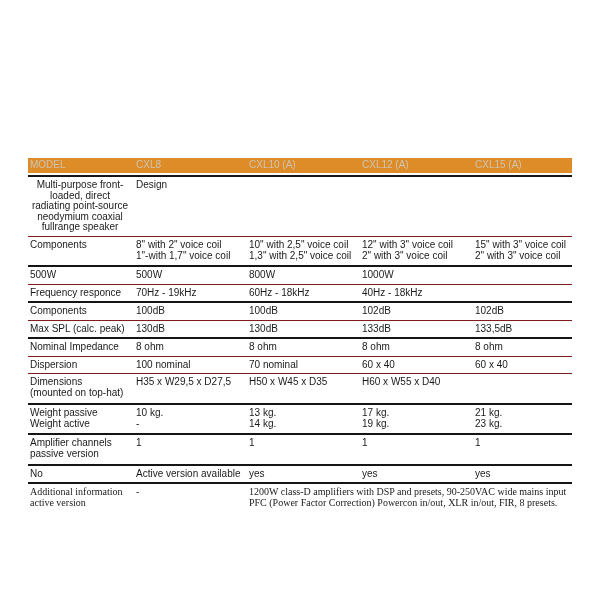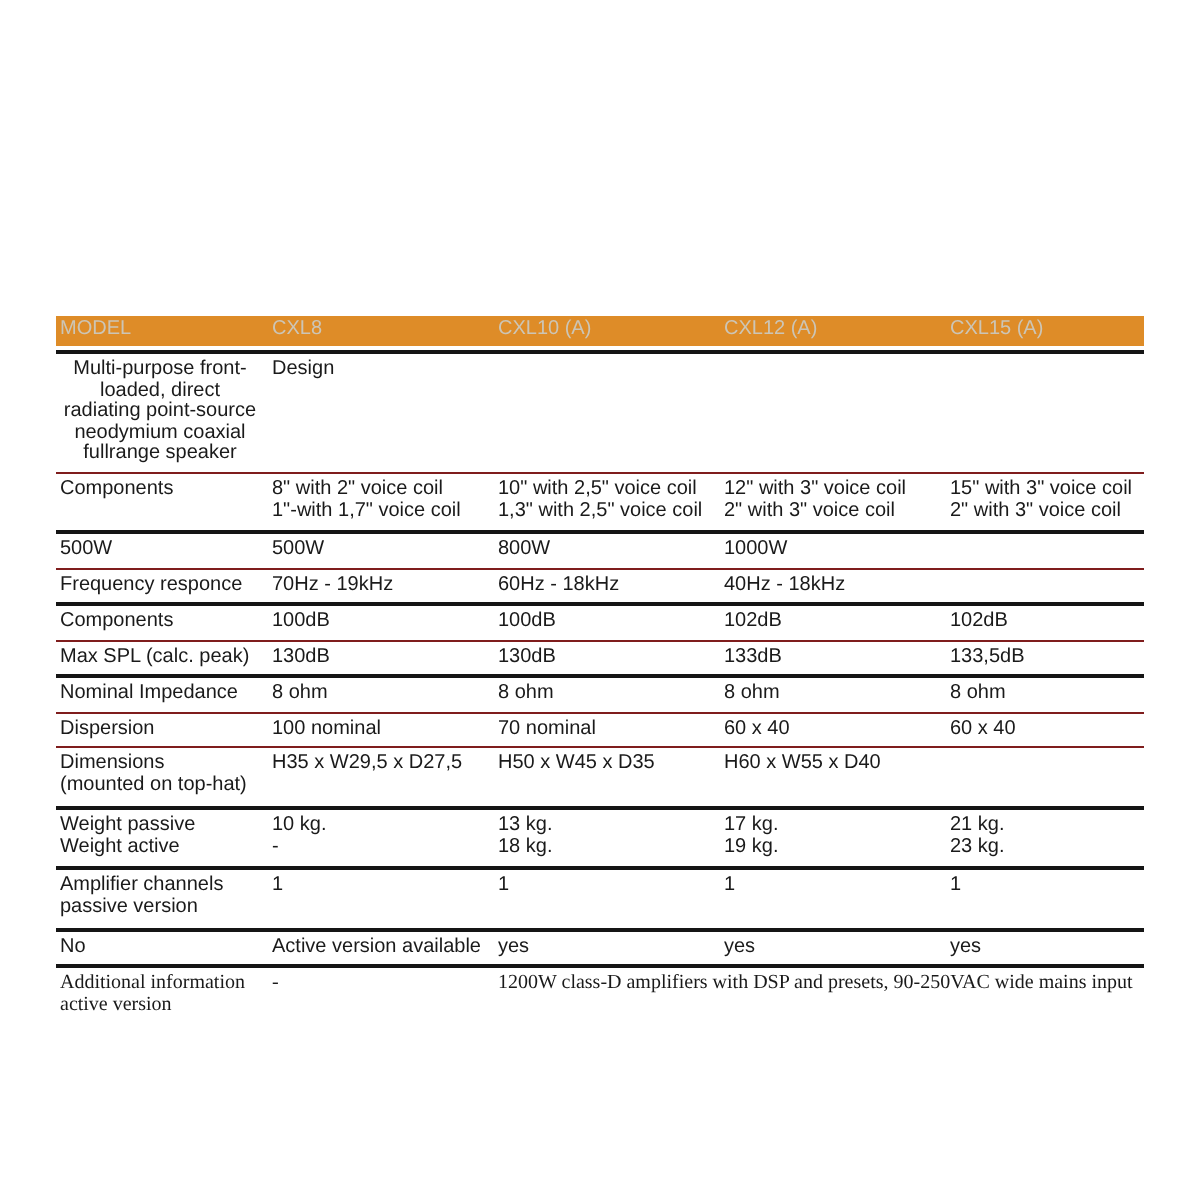--- a/index.html
+++ b/index.html
@@ -133,21 +133,21 @@
     <div class="cell pad-b">
       <div>Weight passive</div>
       <div class="l2">Weight active</div>
     </div>
     <div class="cell pad-b">
       <div>10 kg.</div>
       <div class="l2">-</div>
     </div>
     <div class="cell pad-b">
       <div>13 kg.</div>
-      <div class="l2">18 kg.</div>
+      <div class="l2">14 kg.</div>
     </div>
     <div class="cell pad-b">
       <div>17 kg.</div>
       <div class="l2">19 kg.</div>
     </div>
     <div class="cell pad-b">
       <div>21 kg.</div>
       <div class="l2">23 kg.</div>
     </div>
   </div>
@@ -172,17 +172,18 @@
   </div>
 
   <div class="row span3 rule2">
     <div class="cell pad-b">
       <div>Additional information</div>
       <div class="l2">active version</div>
     </div>
     <div class="cell">-</div>
     <div class="cell pad-b">
       <div>1200W class-D amplifiers with DSP and presets, 90-250VAC wide mains input</div>
+      <div class="l2">PFC (Power Factor Correction) Powercon in/out, XLR in/out, FIR, 8 presets.</div>
     </div>
   </div>
 
 
 </div>
 
 </body></html>

